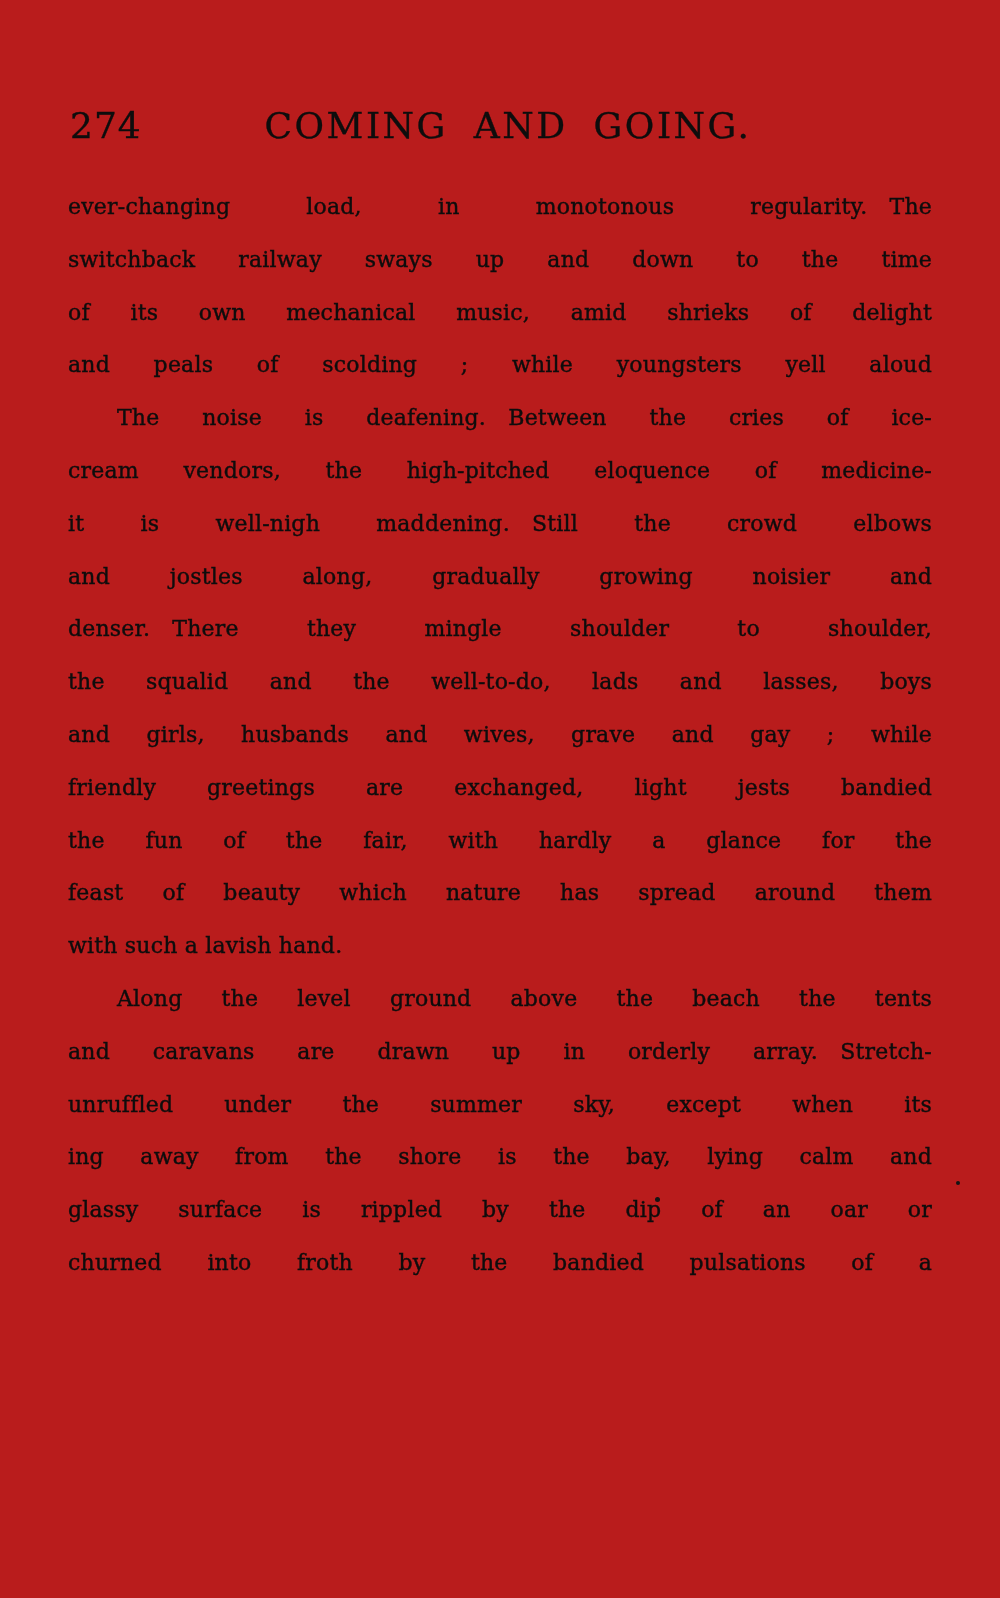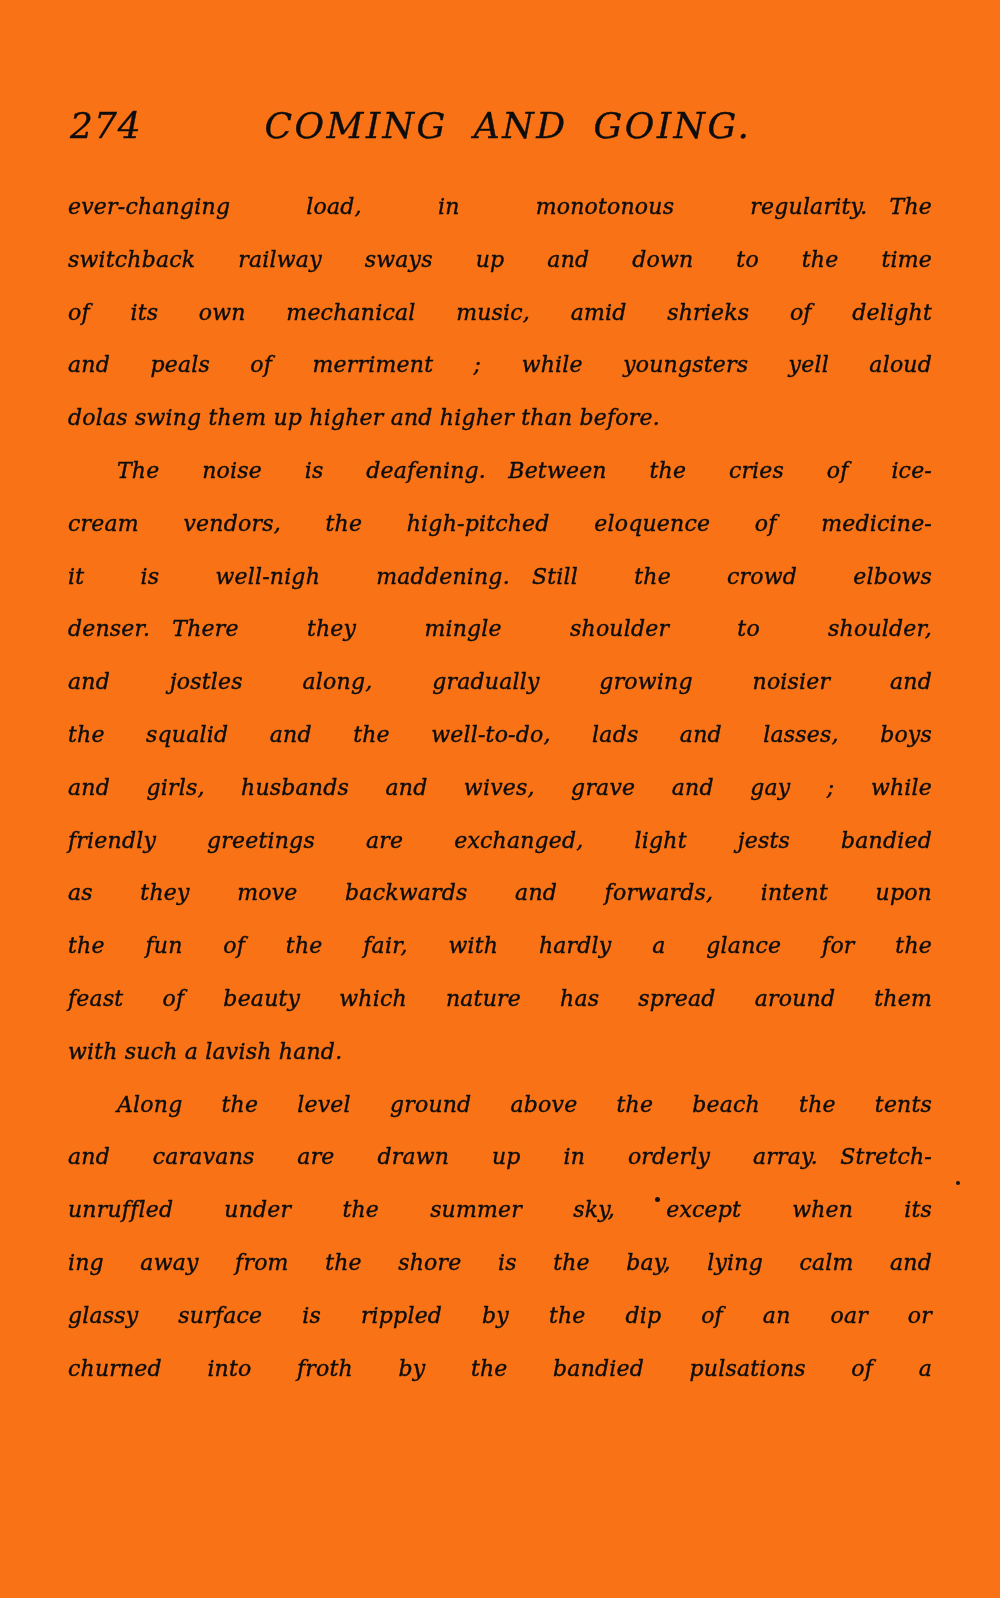--- a/index.html
+++ b/index.html
@@ -6,22 +6,21 @@
   body {
     width: 1000px; height: 1598px;
     background: #ffffff;
     font-family: "DejaVu Serif", "Liberation Serif", serif;
     color: #0d0d0d;
     position: relative;
     overflow: hidden;
   }
   .page {
     position: absolute; inset: 0;
-    background: #f97316;
-    font-style: italic;
+    background: #b91c1c;
   }
   
   .pagehead {
     position: absolute; top: 103px; left: 0; width: 1000px; height: 46px;
   }
   .pagenum {
     position: absolute; left: 70px; top: 0;
     font-size: 36px; line-height: 46px;
     letter-spacing: 1px;
     -webkit-text-stroke: 0.35px #0d0d0d;
@@ -64,32 +63,30 @@
   <div class="pagehead">
     <span class="pagenum">274</span>
     <div class="runhead">COMING AND GOING.</div>
   </div>
 
   <div class="textblock">
 
     <div class="bl j">ever-changing load, in monotonous regularity. The</div>
     <div class="bl j">switchback railway sways up and down to the time</div>
     <div class="bl j">of its own mechanical music, amid shrieks of delight</div>
-    <div class="bl j">and peals of merriment ; while youngsters yell aloud</div>
-    <div class="bl">dolas swing them up higher and higher than before.</div>
+    <div class="bl j">and peals of scolding ; while youngsters yell aloud</div>
 
     <div class="bl j ind">The noise is deafening. Between the cries of ice-</div>
     <div class="bl j">cream vendors, the high-pitched eloquence of medicine-</div>
     <div class="bl j">it is well-nigh maddening. Still the crowd elbows</div>
+    <div class="bl j">and jostles along, gradually growing noisier and</div>
     <div class="bl j">denser. There they mingle shoulder to shoulder,</div>
-    <div class="bl j">and jostles along, gradually growing noisier and</div>
     <div class="bl j">the squalid and the well-to-do, lads and lasses, boys</div>
     <div class="bl j">and girls, husbands and wives, grave and gay ; while</div>
     <div class="bl j">friendly greetings are exchanged, light jests bandied</div>
-    <div class="bl j">as they move backwards and forwards, intent upon</div>
     <div class="bl j">the fun of the fair, with hardly a glance for the</div>
     <div class="bl j">feast of beauty which nature has spread around them</div>
     <div class="bl">with such a lavish hand.</div>
 
     <div class="bl j ind">Along the level ground above the beach the tents</div>
     <div class="bl j">and caravans are drawn up in orderly array. Stretch-</div>
     <div class="bl j">unruffled under the summer sky, except when its</div>
     <div class="bl j">ing away from the shore is the bay, lying calm and</div>
     <div class="bl j">glassy surface is rippled by the dip of an oar or</div>
     <div class="bl j">churned into froth by the bandied pulsations of a</div>

